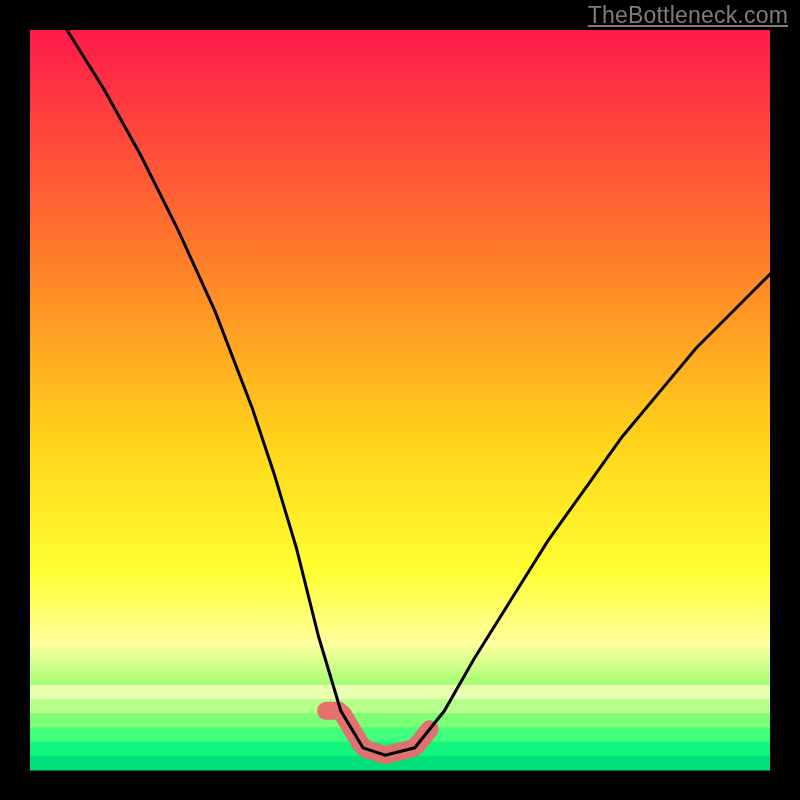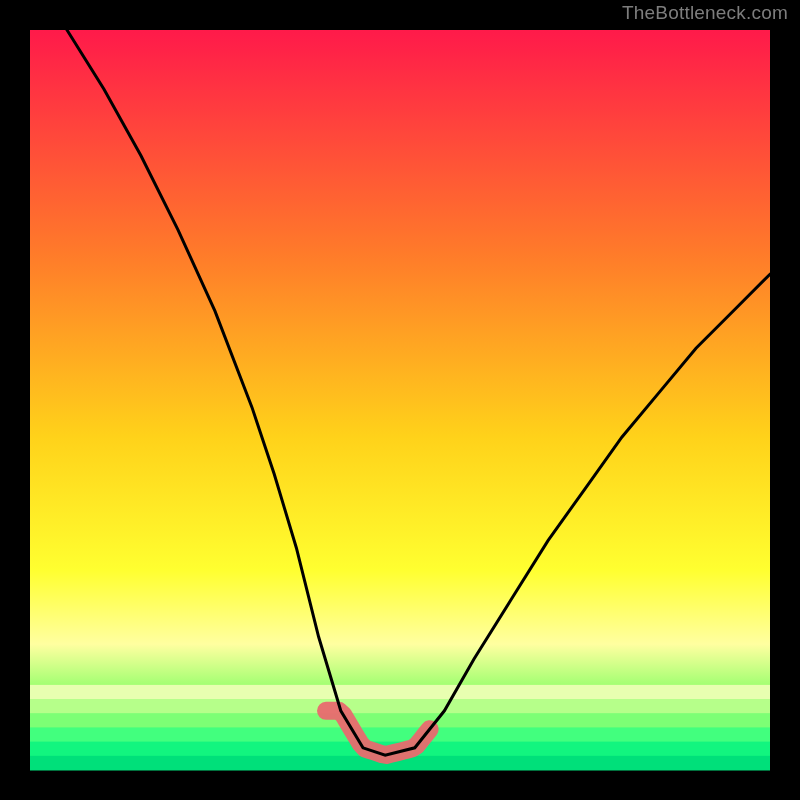--- a/index.html
+++ b/index.html
@@ -16,24 +16,25 @@
     left: 0; top: 0;
     width: 800px;
     height: 800px;
     background: #000;
   }
   .watermark {
     position: absolute;
     top: 2px;
     right: 12px;
     color: #7d7d7d;
-    font-size: 19px;
+    font-size: 23px;
     font-weight: 500;
     letter-spacing: 0.2px;
     z-index: 50;
+    text-decoration: underline;
   }
   svg {
     position: absolute;
     left: 0; top: 0;
   }
 </style>
 </head>
 <body>
 <div class="frame"></div>
 

